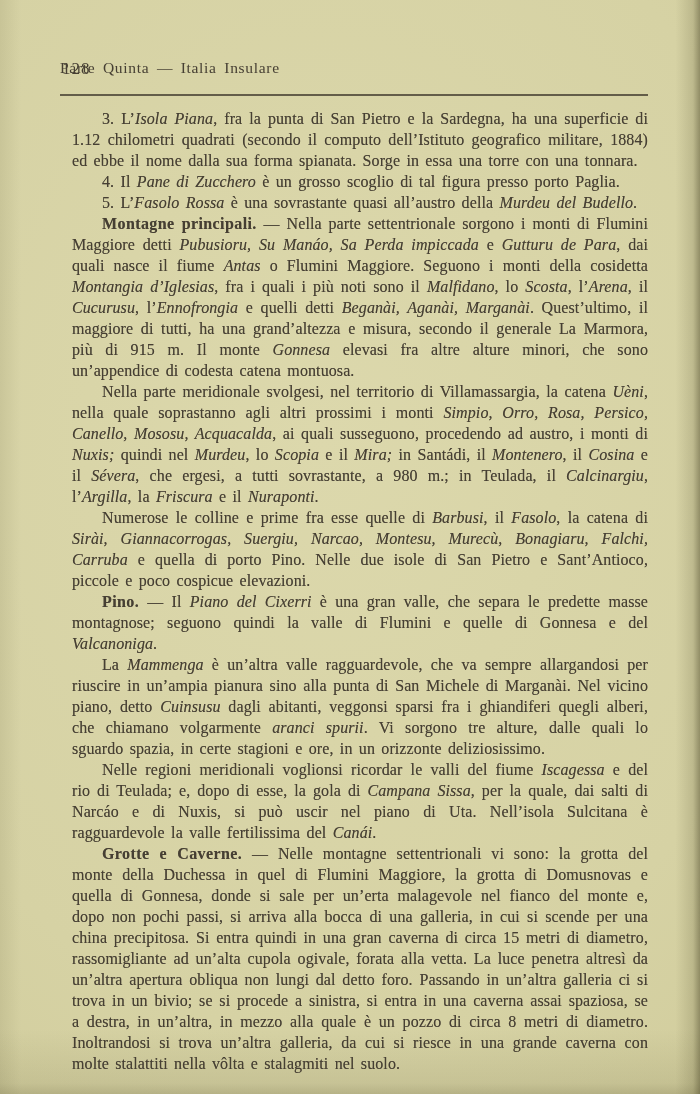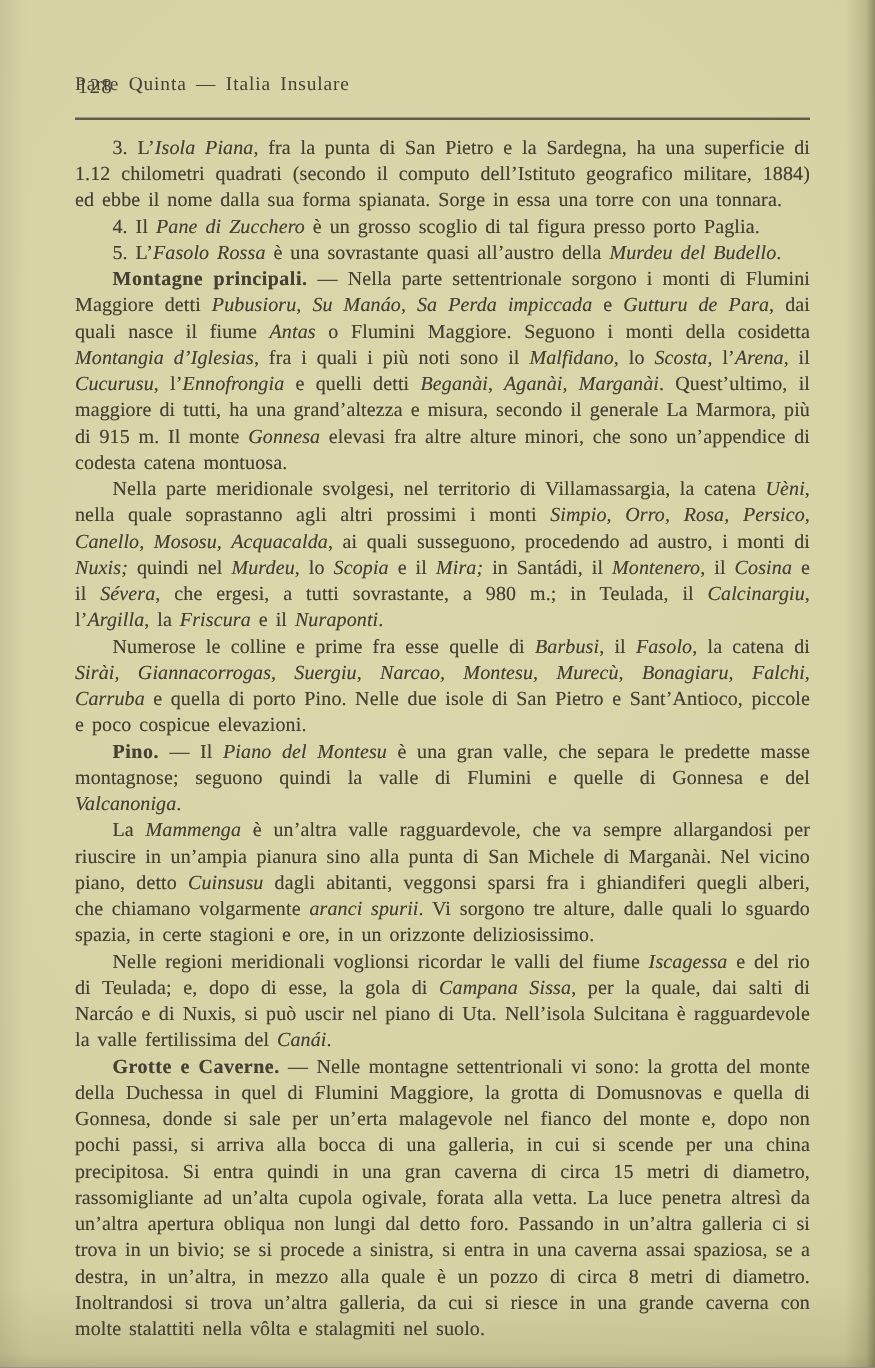--- a/index.html
+++ b/index.html
@@ -52,21 +52,21 @@
     top: 94px;
     left: 60px;
     right: 52px;
     height: 0;
     border-top: 2px solid var(--rule);
     opacity: 0.85;
   }
   .body-text {
     position: absolute;
     top: 108px;
-    left: 60px;
+    left: 72px;
     right: 52px;
     text-align: justify;
     font-size: 16px;
     line-height: 21px;
     word-spacing: 2.2px;
     letter-spacing: 0.1px;
     text-shadow: 0 0 0.5px rgba(70, 63, 51, 0.55);
   }
   .para {
     margin: 0;
@@ -86,18 +86,18 @@
 
   <div class="head-rule"></div>
 
   <main class="body-text">
       <p class="para"><span>3. L’</span><span class="it">Isola Piana</span><span>, fra la punta di San Pietro e la Sardegna, ha una superficie di 1.12 chilometri quadrati (secondo il computo dell’Istituto geografico militare, 1884) ed ebbe il nome dalla sua forma spianata. Sorge in essa una torre con una tonnara.</span></p>
       <p class="para"><span>4. Il </span><span class="it">Pane di Zucchero</span><span> è un grosso scoglio di tal figura presso porto Paglia.</span></p>
       <p class="para"><span>5. L’</span><span class="it">Fasolo Rossa</span><span> è una sovrastante quasi all’austro della </span><span class="it">Murdeu del Budello</span><span>.</span></p>
       <p class="para"><span class="bd">Montagne principali.</span><span> — Nella parte settentrionale sorgono i monti di Flumini Maggiore detti </span><span class="it">Pubusioru, Su Manáo, Sa Perda impiccada</span><span> e </span><span class="it">Gutturu de Para</span><span>, dai quali nasce il fiume </span><span class="it">Antas</span><span> o Flumini Maggiore. Seguono i monti della cosidetta </span><span class="it">Montangia d’Iglesias</span><span>, fra i quali i più noti sono il </span><span class="it">Malfidano</span><span>, lo </span><span class="it">Scosta</span><span>, l’</span><span class="it">Arena</span><span>, il </span><span class="it">Cucurusu</span><span>, l’</span><span class="it">Ennofrongia</span><span> e quelli detti </span><span class="it">Beganài, Aganài, Marganài</span><span>. Quest’ultimo, il maggiore di tutti, ha una grand’altezza e misura, secondo il generale La Marmora, più di 915 m. Il monte </span><span class="it">Gonnesa</span><span> elevasi fra altre alture minori, che sono un’appendice di codesta catena montuosa.</span></p>
       <p class="para"><span>Nella parte meridionale svolgesi, nel territorio di Villamassargia, la catena </span><span class="it">Uèni</span><span>, nella quale soprastanno agli altri prossimi i monti </span><span class="it">Simpio, Orro, Rosa, Persico, Canello, Mososu, Acquacalda</span><span>, ai quali susseguono, procedendo ad austro, i monti di </span><span class="it">Nuxis;</span><span> quindi nel </span><span class="it">Murdeu</span><span>, lo </span><span class="it">Scopia</span><span> e il </span><span class="it">Mira;</span><span> in Santádi, il </span><span class="it">Montenero</span><span>, il </span><span class="it">Cosina</span><span> e il </span><span class="it">Sévera</span><span>, che ergesi, a tutti sovrastante, a 980 m.; in Teulada, il </span><span class="it">Calcinargiu</span><span>, l’</span><span class="it">Argilla</span><span>, la </span><span class="it">Friscura</span><span> e il </span><span class="it">Nuraponti</span><span>.</span></p>
       <p class="para"><span>Numerose le colline e prime fra esse quelle di </span><span class="it">Barbusi</span><span>, il </span><span class="it">Fasolo</span><span>, la catena di </span><span class="it">Sirài, Giannacorrogas, Suergiu, Narcao, Montesu, Murecù, Bonagiaru, Falchi, Carruba</span><span> e quella di porto Pino. Nelle due isole di San Pietro e Sant’Antioco, piccole e poco cospicue elevazioni.</span></p>
-      <p class="para"><span class="bd">Pino.</span><span> — Il </span><span class="it">Piano del Montesu</span><span> è una gran valle, che separa le predette masse montagnose; seguono quindi la valle di Flumini e quelle di Gonnesa e del </span><span class="it">Valcanoniga</span><span>.</span></p>
+      <p class="para"><span class="bd">Pino.</span><span> — Il </span><span class="it">Piano del Cixerri</span><span> è una gran valle, che separa le predette masse montagnose; seguono quindi la valle di Flumini e quelle di Gonnesa e del </span><span class="it">Valcanoniga</span><span>.</span></p>
       <p class="para"><span>La </span><span class="it">Mammenga</span><span> è un’altra valle ragguardevole, che va sempre allargandosi per riuscire in un’ampia pianura sino alla punta di San Michele di Marganài. Nel vicino piano, detto </span><span class="it">Cuinsusu</span><span> dagli abitanti, veggonsi sparsi fra i ghiandiferi quegli alberi, che chiamano volgarmente </span><span class="it">aranci spurii</span><span>. Vi sorgono tre alture, dalle quali lo sguardo spazia, in certe stagioni e ore, in un orizzonte deliziosissimo.</span></p>
       <p class="para"><span>Nelle regioni meridionali voglionsi ricordar le valli del fiume </span><span class="it">Iscagessa</span><span> e del rio di Teulada; e, dopo di esse, la gola di </span><span class="it">Campana Sissa</span><span>, per la quale, dai salti di Narcáo e di Nuxis, si può uscir nel piano di Uta. Nell’isola Sulcitana è ragguardevole la valle fertilissima del </span><span class="it">Canái</span><span>.</span></p>
       <p class="para"><span class="bd">Grotte e Caverne.</span><span> — Nelle montagne settentrionali vi sono: la grotta del monte della Duchessa in quel di Flumini Maggiore, la grotta di Domusnovas e quella di Gonnesa, donde si sale per un’erta malagevole nel fianco del monte e, dopo non pochi passi, si arriva alla bocca di una galleria, in cui si scende per una china precipitosa. Si entra quindi in una gran caverna di circa 15 metri di diametro, rassomigliante ad un’alta cupola ogivale, forata alla vetta. La luce penetra altresì da un’altra apertura obliqua non lungi dal detto foro. Passando in un’altra galleria ci si trova in un bivio; se si procede a sinistra, si entra in una caverna assai spaziosa, se a destra, in un’altra, in mezzo alla quale è un pozzo di circa 8 metri di diametro. Inoltrandosi si trova un’altra galleria, da cui si riesce in una grande caverna con molte stalattiti nella vôlta e stalagmiti nel suolo.</span></p>
     </main>
 </div>
 
 </body></html>

